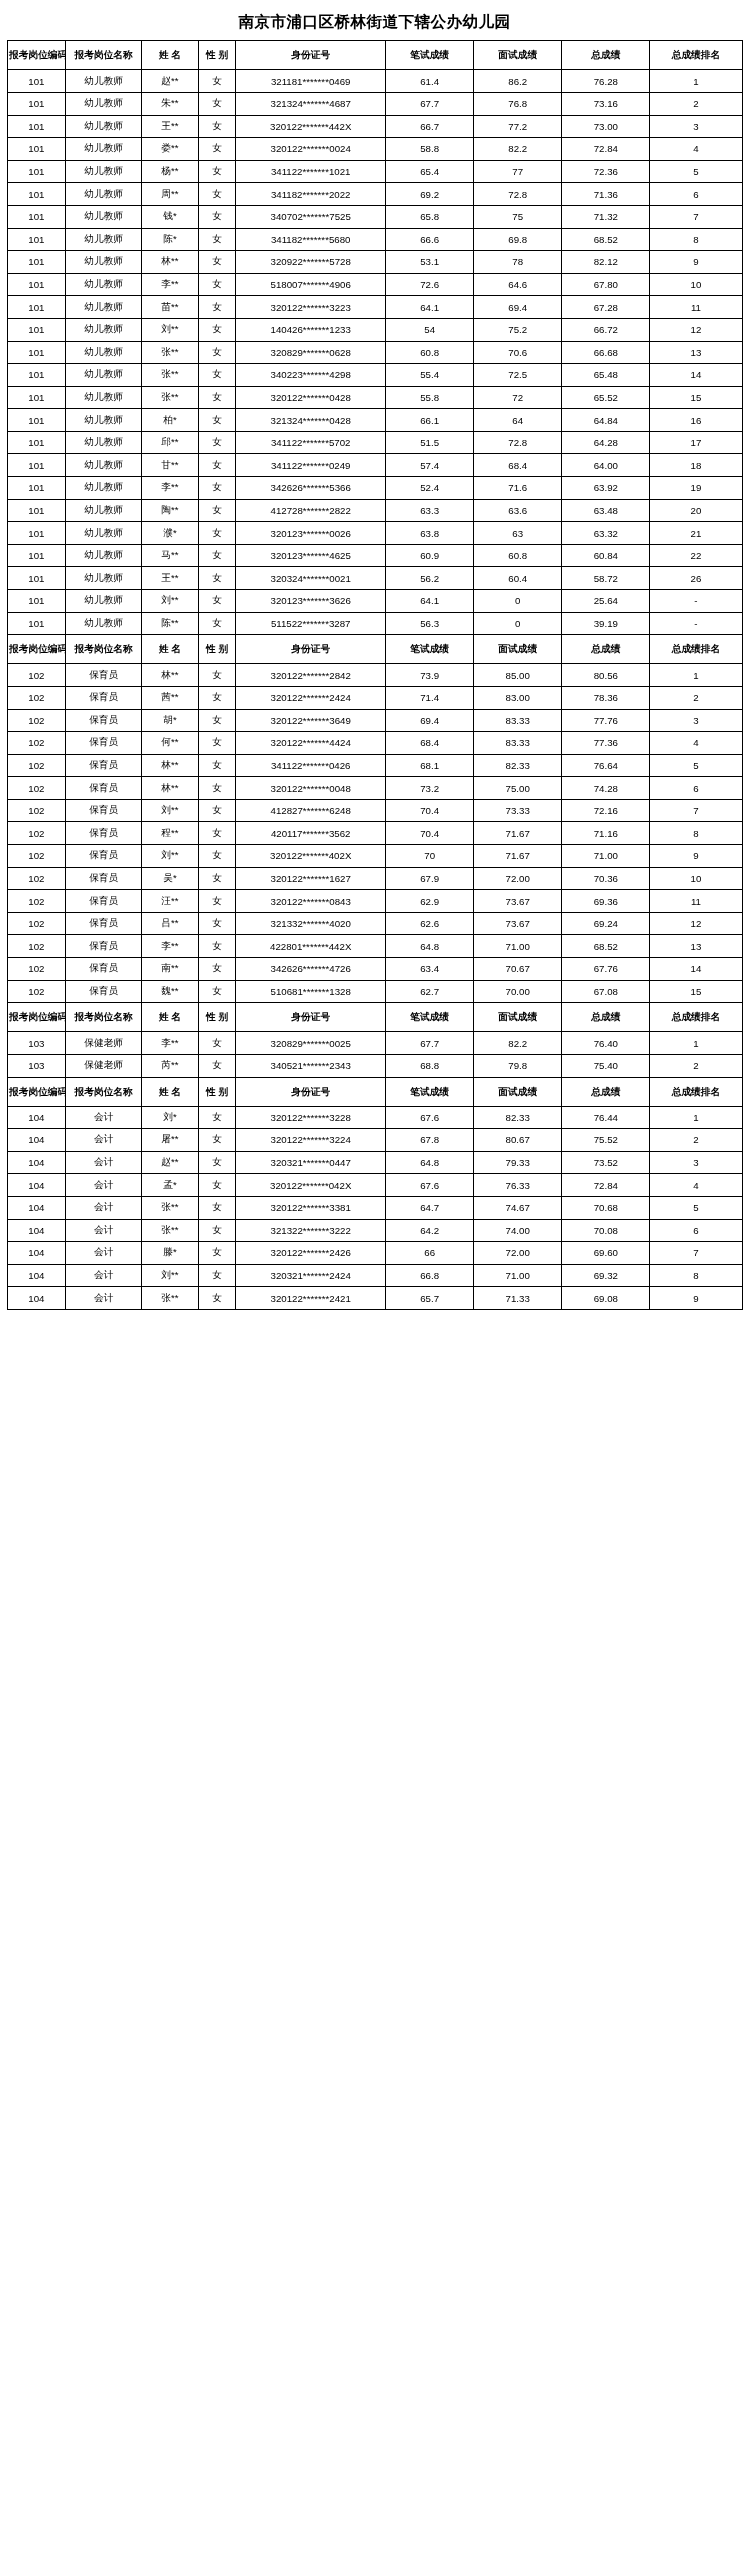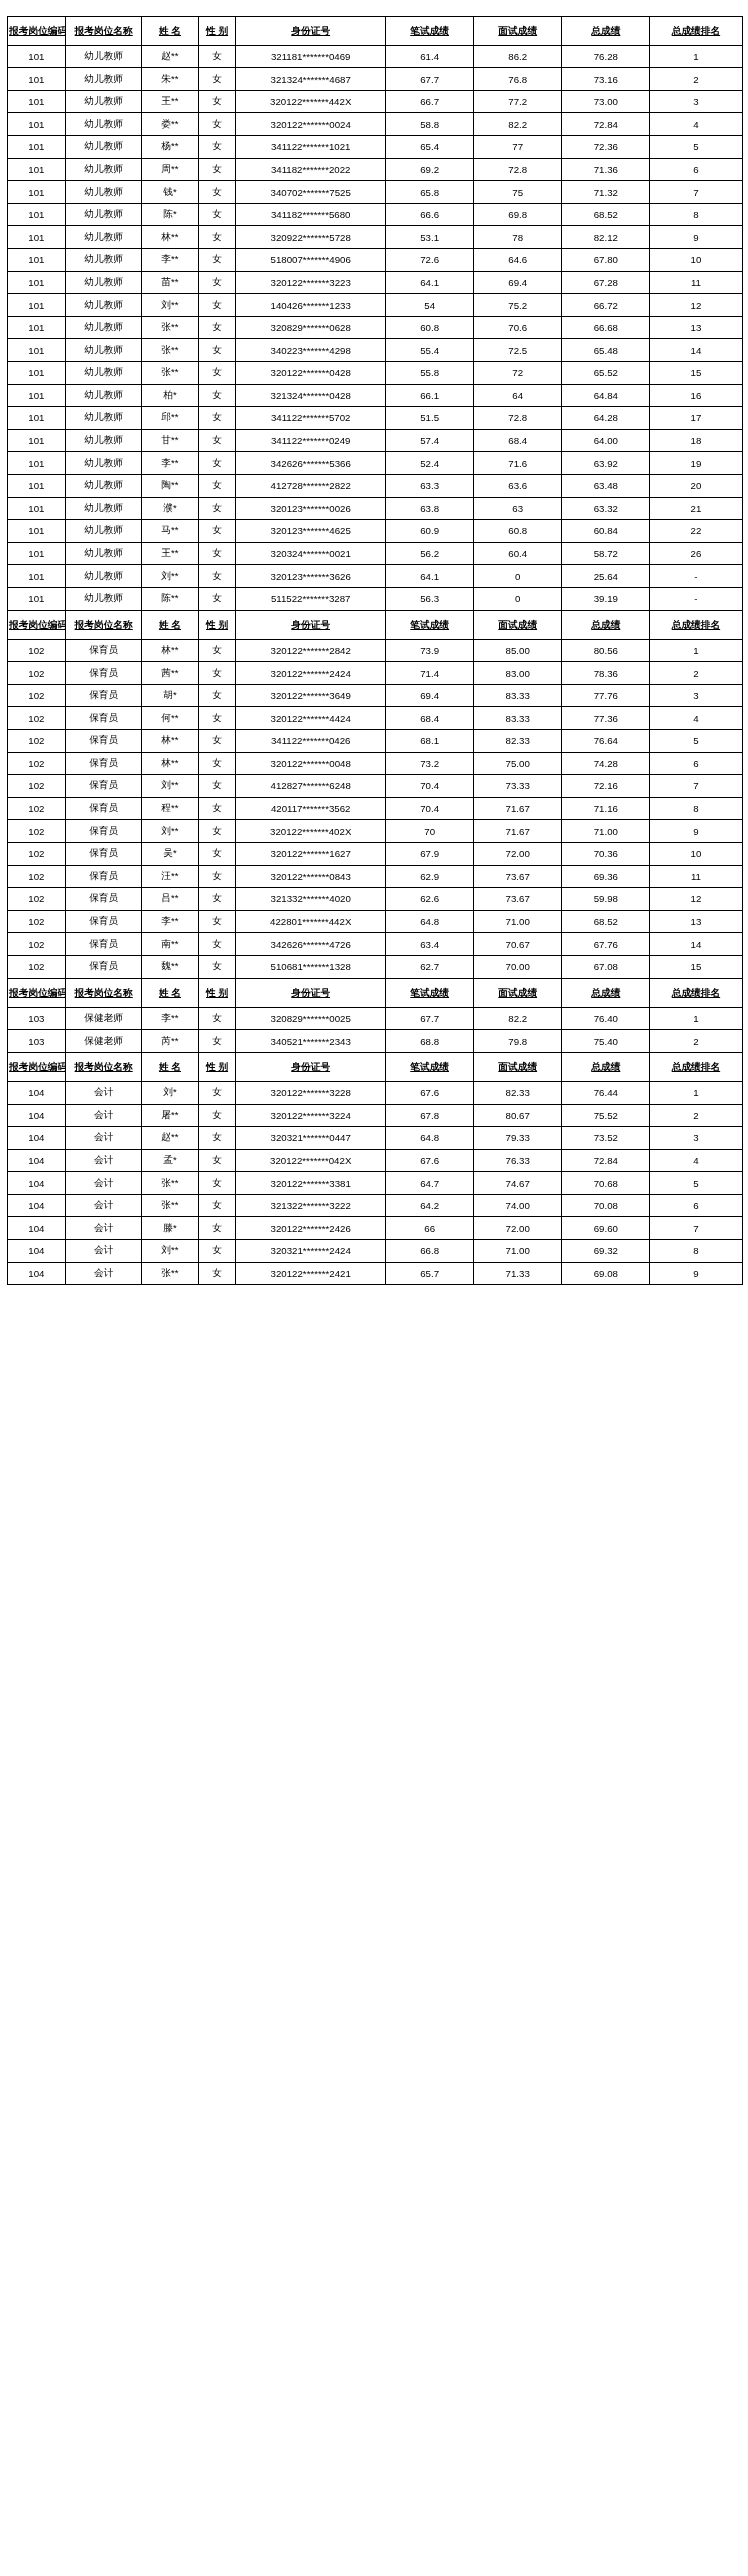--- a/index.html
+++ b/index.html
@@ -44,21 +44,20 @@
     font-weight: normal;
     overflow: hidden;
     white-space: nowrap;
   }
   tr.header-row td {
     font-weight: bold;
     font-size: 9.7px;
     line-height: 10px;
     height: 26.5px;
     background: #ffffff;
-    text-decoration: underline;
   }
   td.c-id {
     font-family: Liberation Sans, sans-serif;
     letter-spacing: 0px;
     font-size: 9.3px;
   }
   
   col.w-code { width: 58px; }
   col.w-post { width: 75px; }
   col.w-name { width: 56px; }
@@ -68,20 +67,21 @@
   col.w-interview { width: 87px; }
   col.w-total { width: 87px; }
   col.w-rank { width: 91px; }
 </style>
 </head>
 <body>
 
 <div class="page">
 
   <div class="title-block">
+    <div class="title-line">南京市浦口区桥林街道下辖公办幼儿园</div>
   </div>
 
   <table class="grid">
     <colgroup>
       <col class="w-code">
         <col class="w-post">
         <col class="w-name">
         <col class="w-sex">
       <col class="w-id">
         <col class="w-written">
@@ -509,21 +509,21 @@
           <td>11</td>
         </tr>
         <tr>
           <td>102</td>
           <td>保育员</td>
           <td>吕**</td>
           <td>女</td>
           <td class="c-id">321332*******4020</td>
           <td>62.6</td>
           <td>73.67</td>
-          <td>59.98</td>
+          <td>69.24</td>
           <td>12</td>
         </tr>
         <tr>
           <td>102</td>
           <td>保育员</td>
           <td>李**</td>
           <td>女</td>
           <td class="c-id">422801*******442X</td>
           <td>64.8</td>
           <td>71.00</td>

